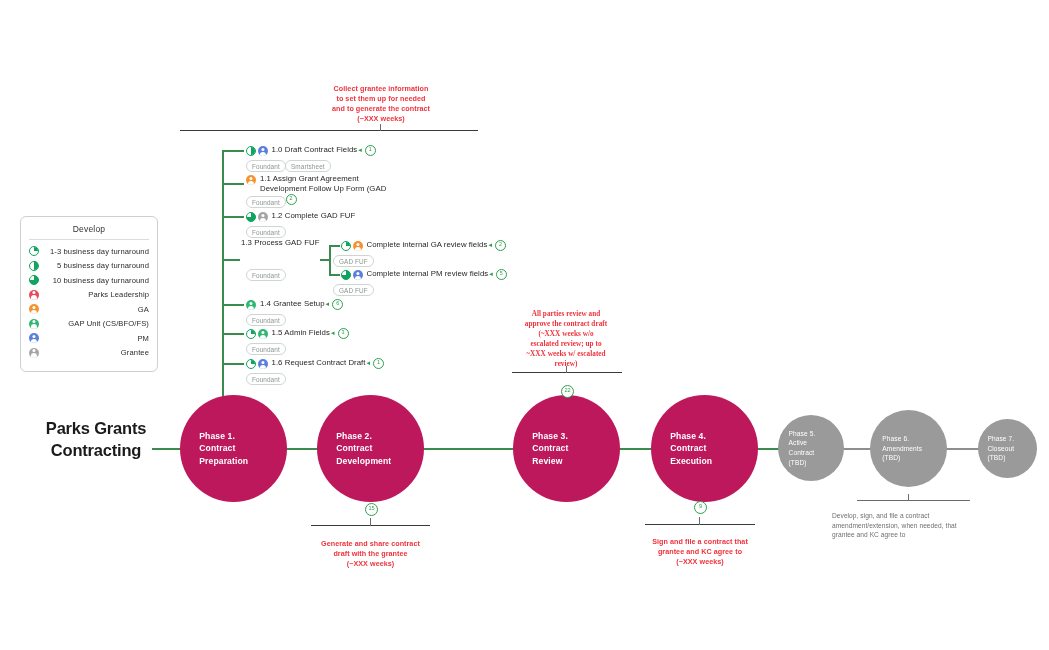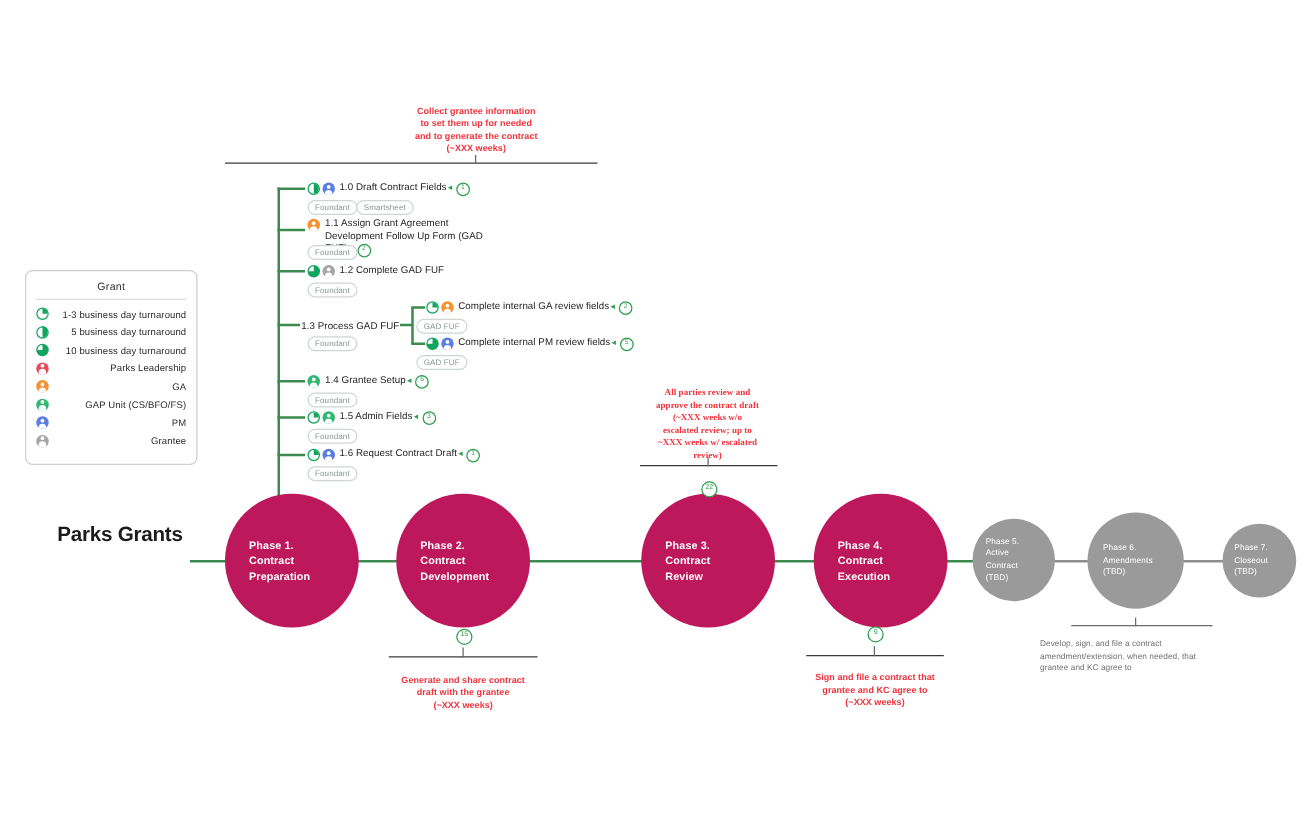--- a/index.html
+++ b/index.html
@@ -81,21 +81,21 @@
          font-weight:bold;line-height:1.38;letter-spacing:.05px;}
   .annot.grey{color:#6f6f6f;font-weight:normal;text-align:left;line-height:1.45;font-size:6.6px;}
   .bracket{position:absolute;background:#3a3a3a;height:1px;}
   .bracket-stem{position:absolute;background:#6b6b6b;width:1.4px;}
   .bracket.g{background:#6b6b6b;}
 </style>
 </head>
 <body>
 
 <div class="abs" id="legend">
-  <div class="legend-title">Grant</div>
+  <div class="legend-title">Develop</div>
 
   <div class="legend-row">
     <span class="pie p25"></span>
     <span class="lbl">1-3 business day turnaround</span>
   </div>
   <div class="legend-row">
     <span class="pie p50"></span>
     <span class="lbl">5 business day turnaround</span>
   </div>
   <div class="legend-row">
@@ -119,20 +119,21 @@
     <span class="lbl">PM</span>
   </div>
   <div class="legend-row">
     <span class="person" style="background:#a6a6a6"></span>
     <span class="lbl">Grantee</span>
   </div>
 </div>
 
 <div class="abs" id="wf-title">
   <div>Parks Grants</div>
+  <div>Contracting</div>
 </div>
 
 <div class="annot" style="left:270px;top:84px;width:222px;">
   <div>Collect grantee information</div>
   <div>to set them up for needed</div>
   <div>and to generate the contract</div>
   <div>(~XXX weeks)</div>
 </div>
 <div class="bracket" style="left:180px;top:130px;width:298px;"></div>
 <div class="bracket-stem" style="left:380px;top:124px;height:7px;"></div>
@@ -163,21 +164,21 @@
 <div class="task" style="left:246px;top:211px;">
   <span class="ticons">
     <span class="pie p75"></span>
     <span class="person" style="background:#a6a6a6"></span>
   </span>
   <span class="tlabel">1.2 Complete GAD FUF</span>
 </div>
 <div class="chip" style="left:246px;top:226px;">Foundant</div>
 
 <div class="hline" style="left:222px;top:259px;width:18px;"></div>
-<div class="task" style="left:241px;top:256px;justify-content:center;">
+<div class="task" style="left:241px;top:238px;justify-content:center;">
   <span class="tlabel">1.3 Process GAD FUF</span>
 </div>
 <div class="chip" style="left:246px;top:269px;">Foundant</div>
 
 <div class="hline" style="left:320px;top:259px;width:10px;"></div>
 <div class="vline" style="left:329px;top:246px;height:29px;"></div>
 <div class="hline" style="left:329px;top:245px;width:11px;"></div>
 <div class="hline" style="left:329px;top:274px;width:11px;"></div>
 
 <div class="task" style="left:341px;top:240px;">

